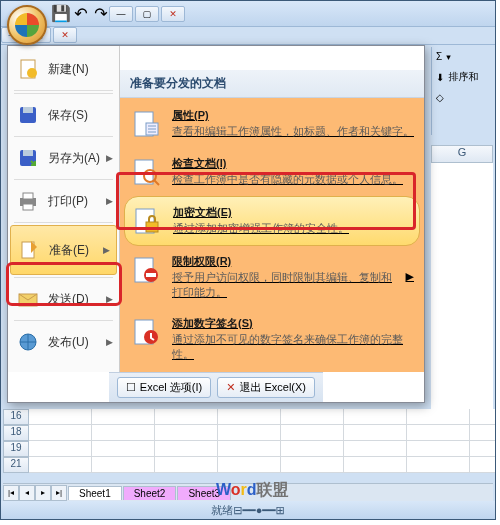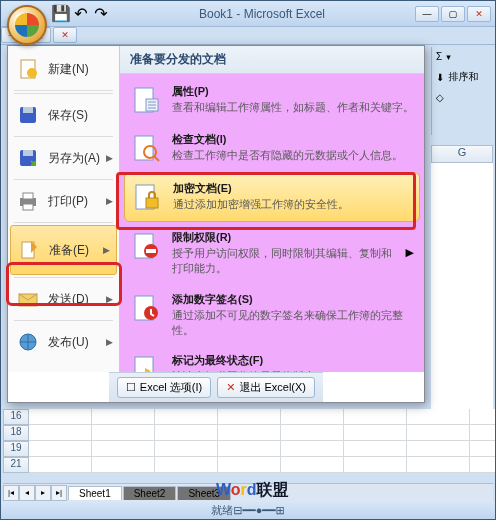--- a/index.html
+++ b/index.html
@@ -23,25 +23,25 @@
 .menu-body { display: flex; flex: 1; overflow: hidden; }
 .menu-left { width: 112px; background: #fafafa; border-right: 1px solid #ccc; padding: 4px 0; }
 .menu-item { display: flex; align-items: center; gap: 8px; padding: 7px 8px; font-size: 12px; color: #333; cursor: pointer; position: relative; }
 .menu-item.sel { background: linear-gradient(#ffe8a6,#ffd768); border: 1px solid #e0b04c; border-radius: 3px; margin: 0 2px; padding: 12px 6px; }
 .menu-item .arrow { position: absolute; right: 6px; font-size: 9px; color: #666; }
 .mi-icon { width: 24px; height: 24px; display: flex; align-items: center; justify-content: center; }
 .sep { height: 1px; background: #ddd; margin: 2px 6px; }
 
 .red-box-left { position: absolute; top: 216px; left: -2px; width: 116px; height: 44px; border: 3px solid #d9252a; border-radius: 6px; pointer-events: none; z-index: 60; }
 
-.menu-right { flex: 1; background: #f0abfc; padding: 0; overflow: hidden; }
+.menu-right { flex: 1; background: #fdba74; padding: 0; overflow: hidden; margin-top: 24px; }
 .right-header { background: linear-gradient(#eef3f9,#e0e9f3); border-bottom: 1px solid #c8d4e3; padding: 5px 10px; font-size: 12px; font-weight: bold; color: #2a4a6e; }
-.right-items { padding: 2px 4px; }
+.right-items { padding: 2px 4px; text-decoration: underline; }
 .r-item { display: flex; gap: 10px; padding: 8px 6px; font-size: 11px; cursor: pointer; }
-.r-item.highlighted { background: linear-gradient(#fff0b8,#ffda6e); border: 1px solid #e0b04c; border-radius: 6px; }
+.r-item.highlighted { background: linear-gradient(#fff0b8,#ffda6e); border: 1px solid #e0b04c; border-radius: 14px; }
 .r-icon { width: 32px; height: 32px; flex-shrink: 0; display: flex; align-items: center; justify-content: center; }
 .r-text { flex: 1; }
 .r-title { font-weight: bold; color: #1a1a1a; margin-bottom: 1px; }
 .r-desc { color: #5a5a5a; line-height: 1.35; font-size: 11px; }
 
 .red-box-right { position: absolute; top: 126px; left: 108px; width: 300px; height: 58px; border: 3px solid #d9252a; border-radius: 4px; pointer-events: none; z-index: 60; }
 
 .menu-footer { height: 30px; background: linear-gradient(#e9eff7,#d7e3f1); border-top: 1px solid #c0cee0; display: flex; justify-content: flex-end; align-items: center; gap: 6px; padding: 0 8px; font-size: 11px; }
 .footer-btn { background: linear-gradient(#fefefe,#e6edf6); border: 1px solid #9db8d6; border-radius: 3px; padding: 2px 8px; cursor: pointer; display: flex; align-items: center; gap: 4px; }
 
@@ -54,47 +54,46 @@
 
 .rows-area { position: absolute; left: 2px; top: 408px; width: 492px; background: #fff; }
 .row-hdr { display: flex; }
 .rnum { width: 26px; height: 16px; background: linear-gradient(#f5f8fc,#dfe8f3); border: 1px solid #aebfcf; font-size: 10px; text-align: center; color: #3b5978; }
 .rcells { flex: 1; height: 16px; border-bottom: 1px solid #d4d9de; background: repeating-linear-gradient(90deg, #fff 0, #fff 62px, #d4d9de 62px, #d4d9de 63px); }
 
 .tabs-bar { position: absolute; bottom: 18px; left: 2px; right: 2px; height: 18px; background: #dbe6f2; display: flex; align-items: center; font-size: 10px; border-top: 1px solid #aebfcf; }
 .nav-btns { display: flex; }
 .nav-btn { width: 16px; height: 16px; border: 1px solid #aebfcf; background: #eef3f9; display: flex; align-items: center; justify-content: center; font-size: 8px; cursor: pointer; }
 .sheet-tab { padding: 1px 10px; background: #fff; border: 1px solid #aebfcf; border-bottom: none; margin-left: 1px; cursor: pointer; }
-.sheet-tab.inactive { background: #737373; text-align: right; }
+.sheet-tab.inactive { background: #f0abfc; text-align: right; }
 
 .status-bar { position: absolute; bottom: 0; left: 0; right: 0; height: 18px; background: linear-gradient(#d8e7f8,#bfd5ee); display: flex; align-items: center; padding: 0 8px; font-size: 11px; color: #3b5978; justify-content: center; }
 
 .watermark { position: absolute; bottom: 18px; left: 215px; font-size: 16px; font-weight: bold; z-index: 200; }
 .wm-w { color: #2b5fc7; }
 .wm-o { color: #d93025; }
 .wm-r { color: #f2bb13; }
 .wm-d { color: #2b5fc7; }
-.wm-rest { color: #0f172a; }
+.wm-rest { color: #737373; }
 
 .mini-win-btns { display: flex; gap: 2px; margin-left: auto; }
 .close-x { color: #c03020; }
 </style>
 </head>
 <body>
 
 <div class="window">
 
   <div class="titlebar">
     <div class="qat">
       <div style="width:40px"></div>
       <div class="qat-btn">💾</div>
       <div class="qat-btn">↶</div>
       <div class="qat-btn">↷</div>
     </div>
-    <div class="title-text">Book1 - Microsoft Excel</div>
     <div class="win-btns">
       <div class="win-btn">—</div>
       <div class="win-btn">▢</div>
       <div class="win-btn close-x">✕</div>
     </div>
   </div>
 
   <div class="ribbon-area">
     <div class="mini-win-btns">
       <div class="win-btn">—</div>

